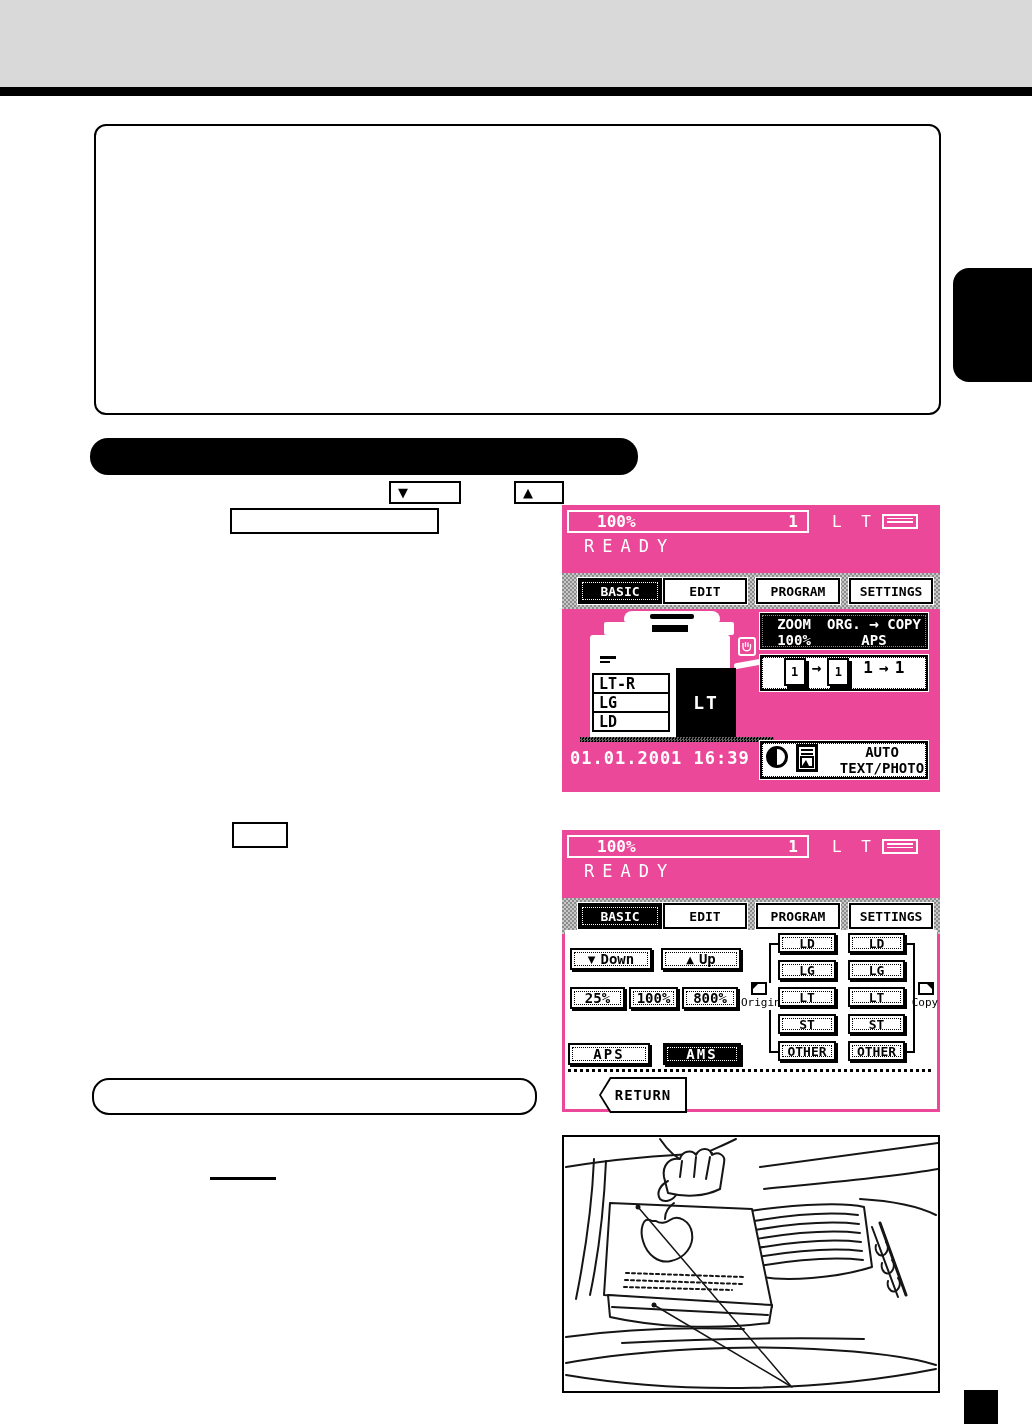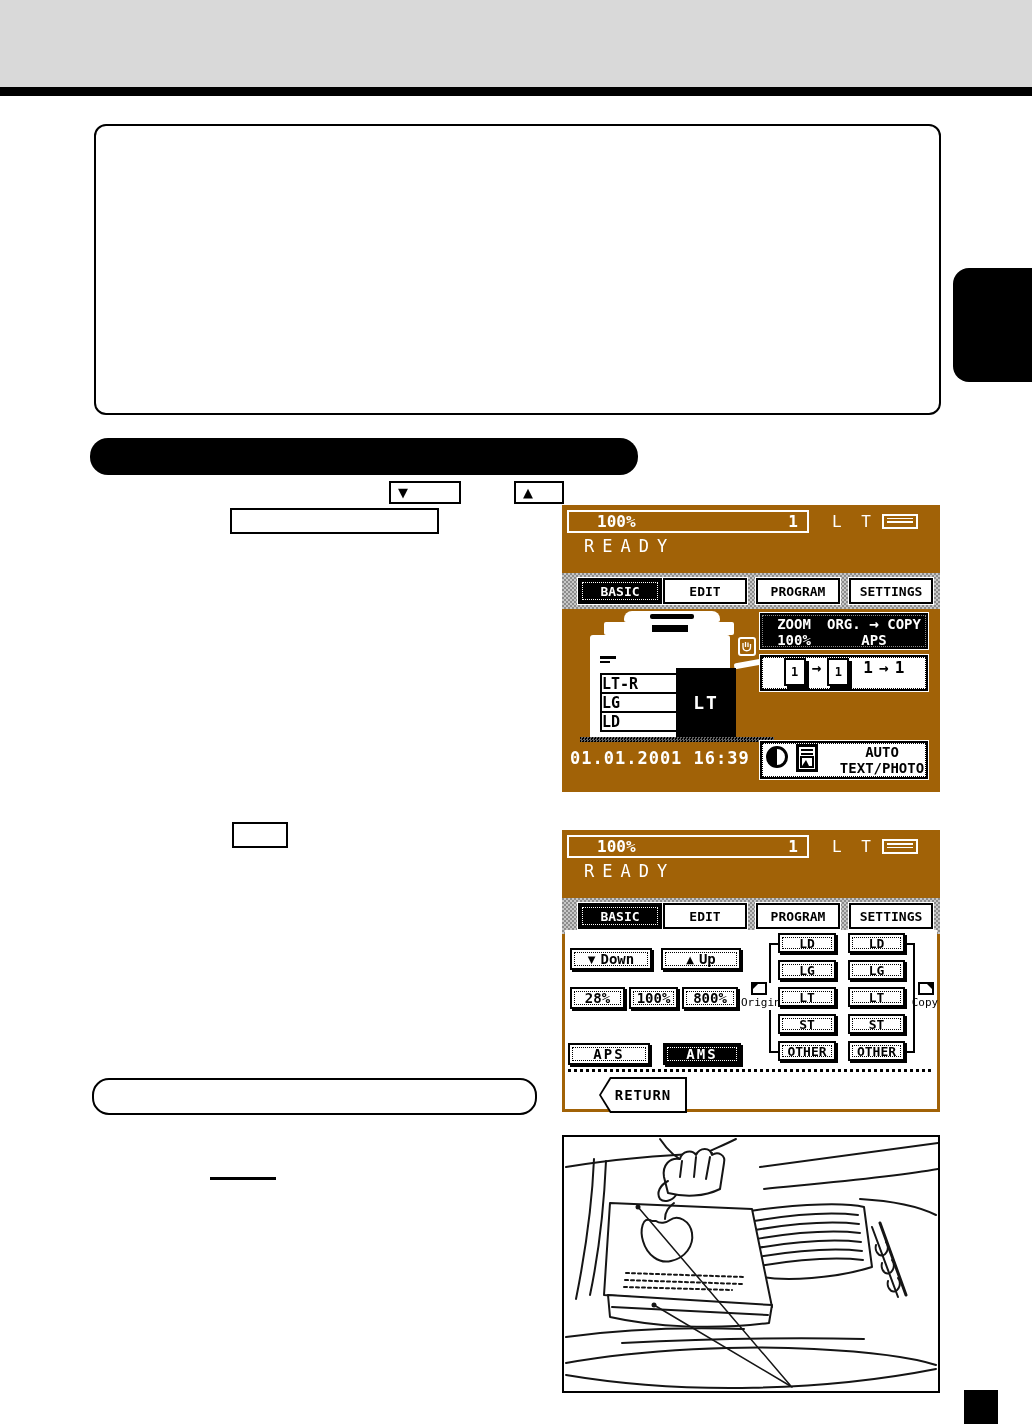--- a/index.html
+++ b/index.html
@@ -18,21 +18,21 @@
   #btn-up{left:418px;top:355px;width:50px;height:23px}
   .banner{position:absolute;left:90px;top:438px;width:548px;height:37px;background:#000;border-radius:18px}
   .box1{position:absolute;left:230px;top:508px;width:205px;height:22px;border:2px solid #000}
   .box2{position:absolute;left:232px;top:822px;width:52px;height:22px;border:2px solid #000}
   .tipbox{position:absolute;left:92px;top:1078px;width:441px;height:33px;border:2px solid #000;border-radius:17px}
   .underline{position:absolute;left:210px;top:1177px;width:66px;height:3px;background:#000}
   .righttab{position:absolute;left:953px;top:268px;width:79px;height:114px;background:#000;border-radius:16px 0 0 16px}
   .pagesq{position:absolute;left:964px;top:1390px;width:34px;height:34px;background:#000}
 
   
-  .screen{position:absolute;width:378px;background:#a16207;font-family:"DejaVu Sans Mono",monospace;color:#fff}
+  .screen{position:absolute;width:378px;background:#ec4899;font-family:"DejaVu Sans Mono",monospace;color:#fff}
   #screen1{left:562px;top:505px;height:287px}
   #screen2{left:562px;top:830px;height:282px}
   .statusbox{position:absolute;left:5px;top:5px;width:242px;height:23px;border:2px solid #fff;box-sizing:border-box;
              display:flex;align-items:center;justify-content:space-between;padding:0 9px 0 28px;
              font-size:16px;font-weight:bold}
   .papersz{position:absolute;left:270px;top:7px;font-size:16px;letter-spacing:5px}
   .paperic{position:absolute;left:320px;top:9px;width:36px;height:15px;border:2px solid #fff;box-sizing:border-box;padding:2px 3px}
   .paperic div{height:100%;background:repeating-linear-gradient(#fff 0 1.5px,transparent 1.5px 3.5px)}
   .ready{position:absolute;left:22px;top:31px;font-size:17px;letter-spacing:8px}
   .tabstrip{position:absolute;left:0;top:68px;width:378px;height:36px;
@@ -51,22 +51,22 @@
   .cp-feedbase{left:16px;top:11px;width:130px;height:13px;border-radius:2px}
   .cp-feedbase i{position:absolute;left:48px;top:3px;width:36px;height:7px;background:#000}
   .cp-deck{left:2px;top:24px;width:140px;height:15px;border-radius:3px 3px 0 0}
   .cp-body{left:2px;top:39px;width:140px;height:87px}
   .cp-logo1{left:12px;top:45px;width:16px;height:3px;background:#000}
   .cp-logo2{left:12px;top:50px;width:10px;height:2px;background:#000}
   .cp-arm{left:146px;top:50px;width:28px;height:6px;border-radius:2px;transform:rotate(-10deg)}
   .cp-black{position:absolute;left:88px;top:57px;width:60px;height:69px;background:#000;
             display:flex;align-items:center;justify-content:center}
   .cp-black span{color:#fff;font-size:18px;font-weight:bold;letter-spacing:2px}
-  .tray{position:absolute;left:12px;width:78px;height:21px;background:#fff;border:2px solid #000;box-sizing:border-box;
-        color:#000;font-size:15px;font-weight:bold;display:flex;align-items:center;}
+  .tray{position:absolute;left:4px;width:78px;height:21px;background:#fff;border:2px solid #000;box-sizing:border-box;
+        color:#000;font-size:15px;font-weight:bold;display:flex;align-items:center;padding-left:5px}
   .tr1{top:62px}.tr2{top:81px}.tr3{top:100px}
   .cp-ground{position:absolute;left:-8px;top:126px;width:194px;height:5px;
              background-image:conic-gradient(#666 25%,#000 0 50%,#666 0 75%,#000 0);background-size:3px 3px}
   .handic{position:absolute;left:150px;top:26px;width:18px;height:19px;border:2px solid #fff;border-radius:3px;box-sizing:border-box}
 
   
   .kbtn{position:absolute;left:197px;width:170px;border:1px solid #fff;background:#000;padding:2px;box-sizing:border-box}
   #kb-zoom{top:107px;height:38px}
   #kb-duplex{top:149px;height:38px}
   #kb-sort{top:191px;height:40px}
@@ -266,21 +266,21 @@
     <div class="main2">
       <div class="lbtn" id="b-down">
         <span class="tri">▼</span>
         <span>Down</span>
       </div>
       <div class="lbtn" id="b-up">
         <span class="tri">▲</span>
         <span>Up</span>
       </div>
 
-      <div class="lbtn" id="b-25">28%</div>
+      <div class="lbtn" id="b-25">25%</div>
       <div class="lbtn" id="b-100">100%</div>
       <div class="lbtn" id="b-400">800%</div>
 
       <div class="bl" style="left:204px;top:13px;width:10px;height:2px"></div>
       <div class="bl" style="left:204px;top:13px;width:2px;height:40px"></div>
       <div class="bl" style="left:204px;top:80px;width:2px;height:43px"></div>
       <div class="bl" style="left:204px;top:121px;width:10px;height:2px"></div>
       <div class="bl" style="left:340px;top:13px;width:10px;height:2px"></div>
       <div class="bl" style="left:348px;top:13px;width:2px;height:110px"></div>
       <div class="bl" style="left:340px;top:121px;width:10px;height:2px"></div>

